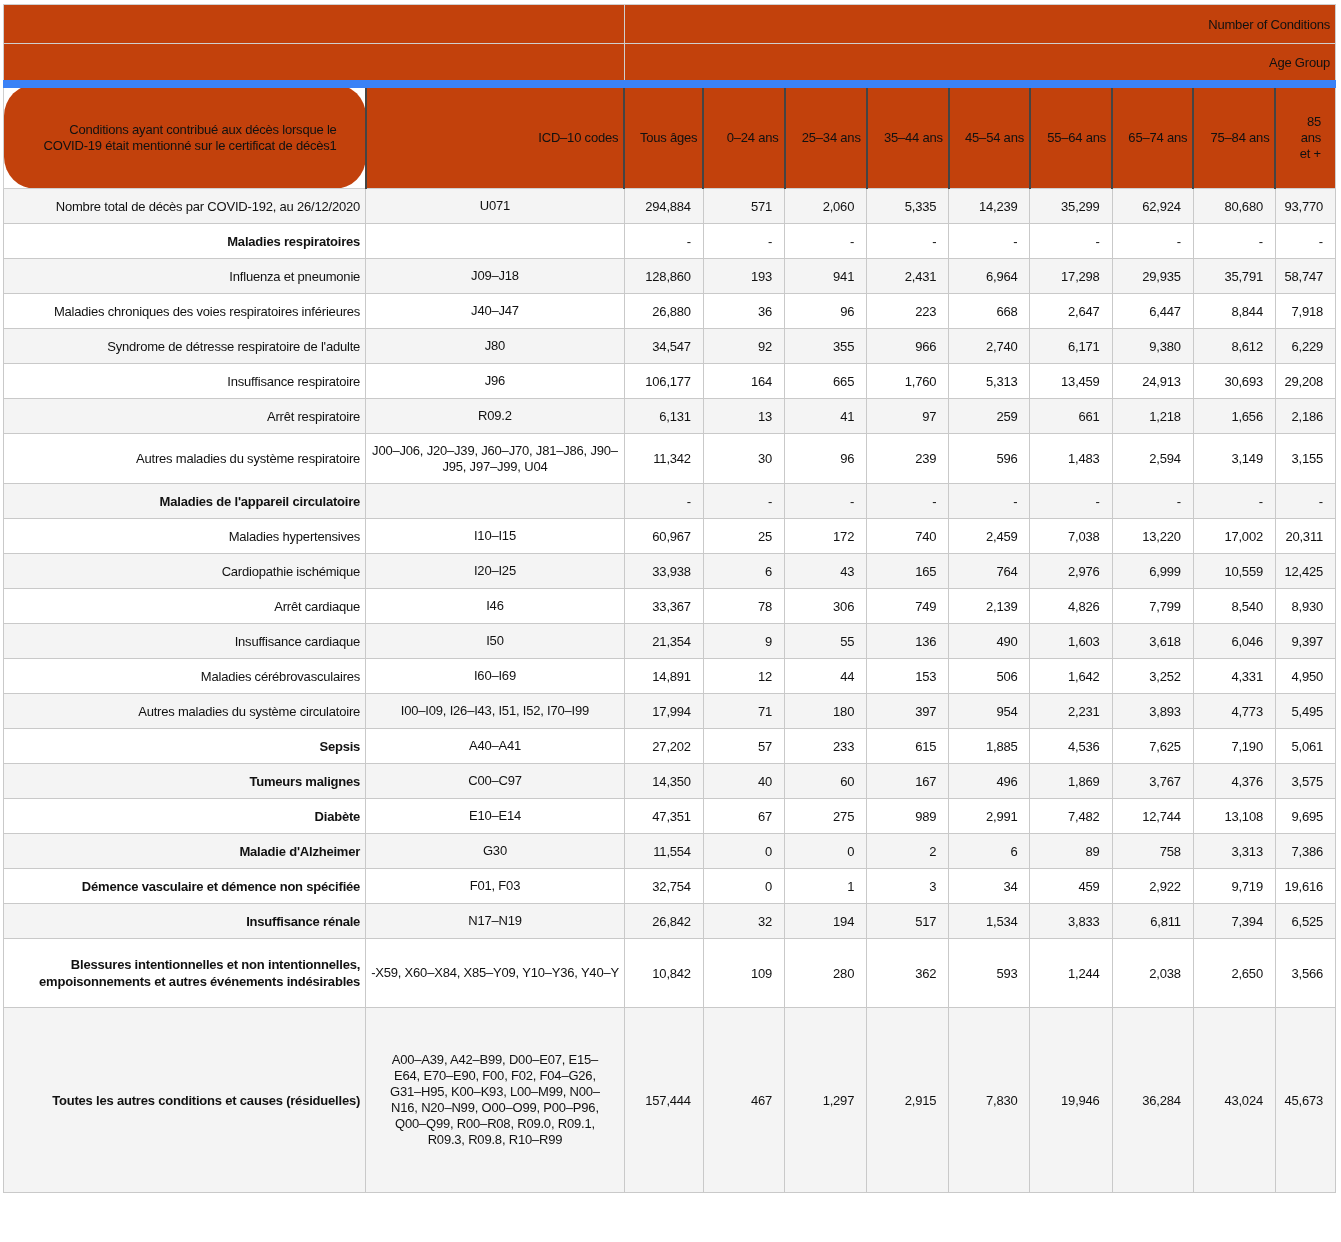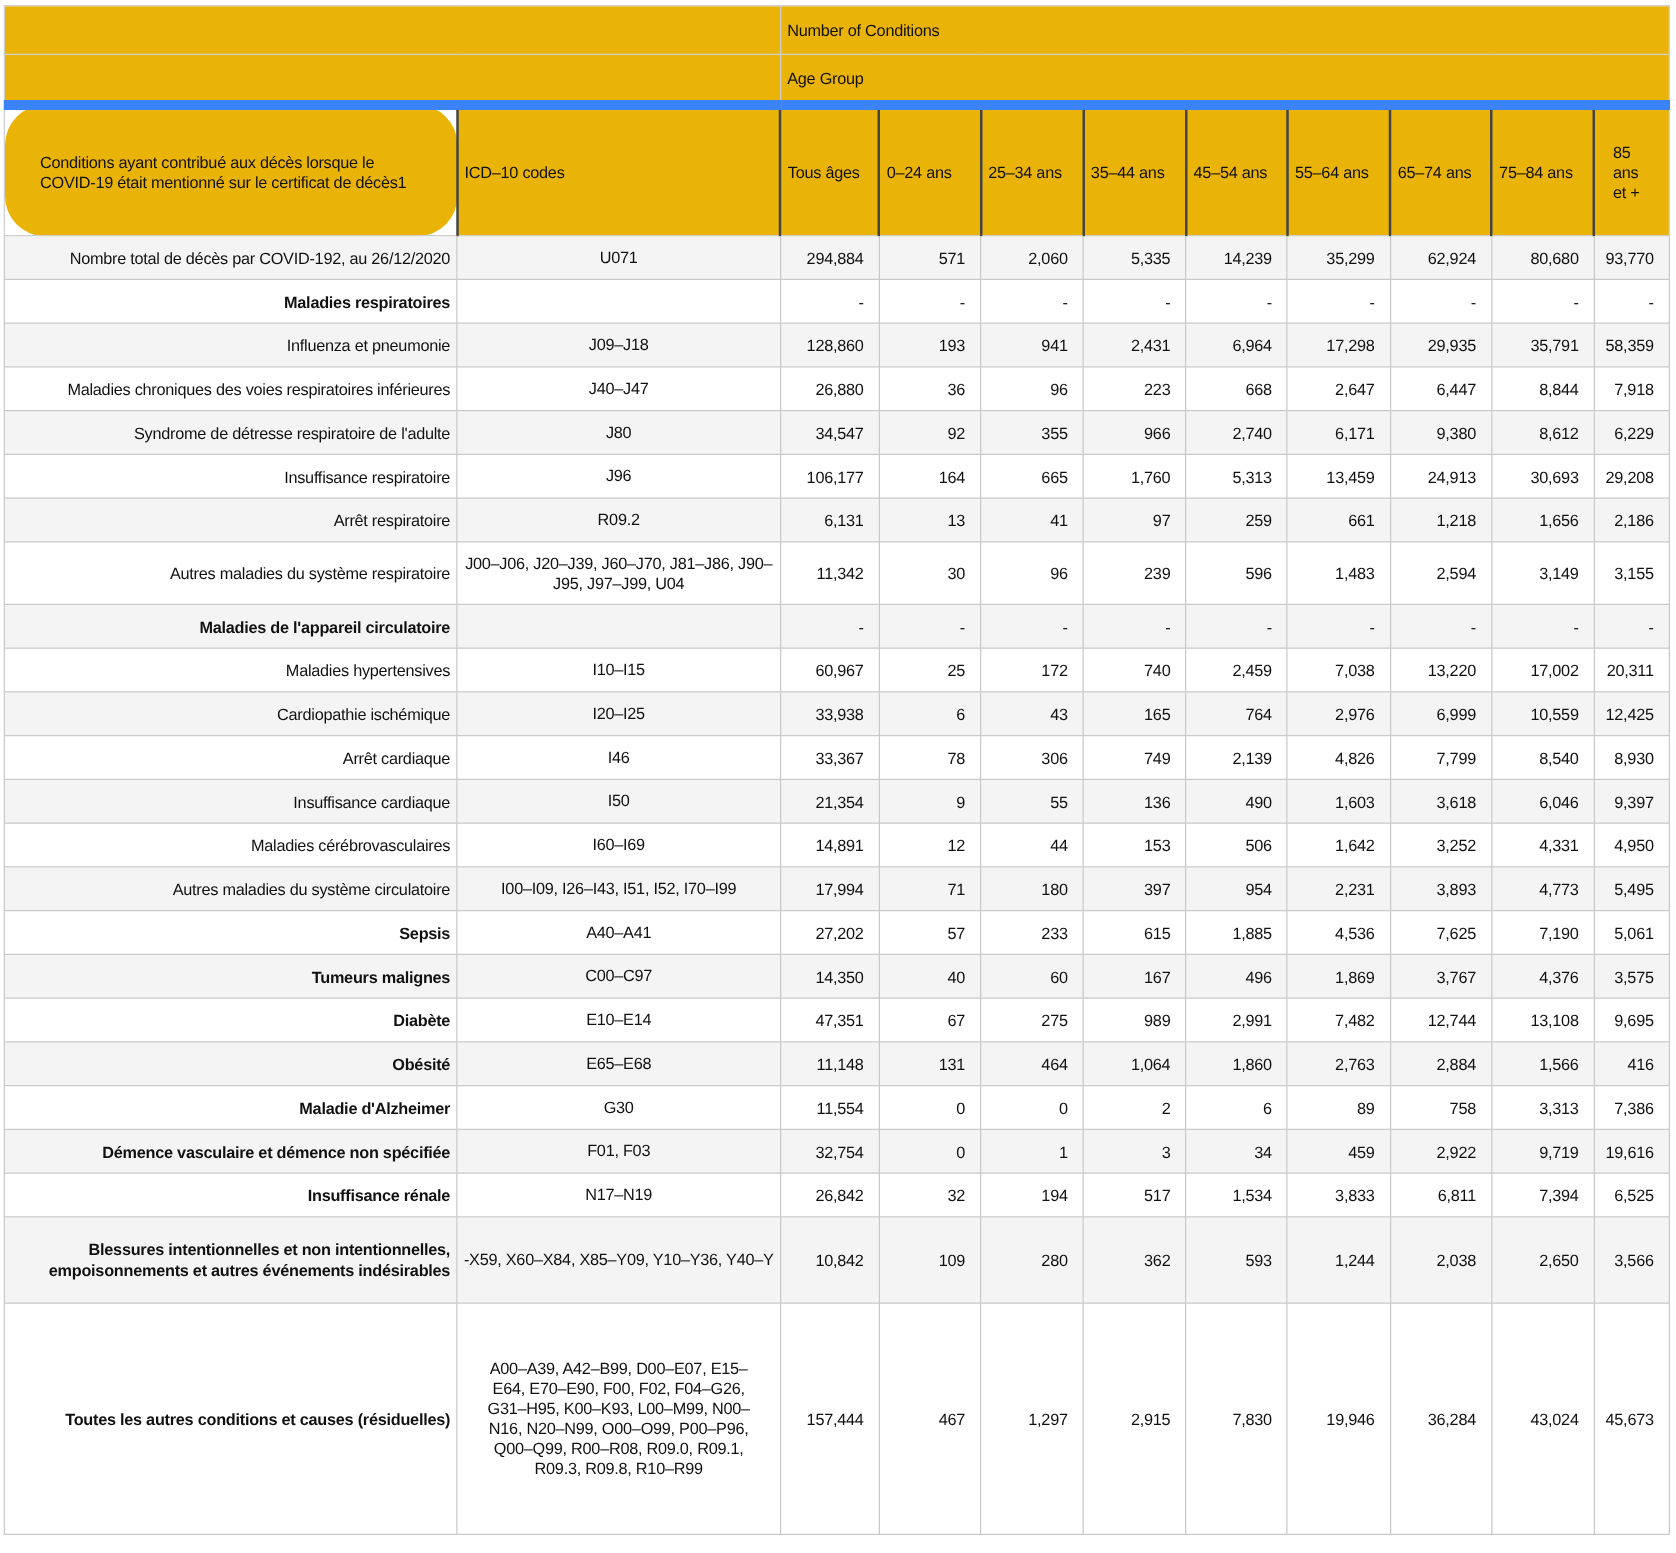--- a/index.html
+++ b/index.html
@@ -1,20 +1,20 @@
 <!DOCTYPE html>
 <html><head>
 <meta charset="utf-8">
 <style>
   html, body { margin:0; padding:0; background:#ffffff; }
   body { width:1341px; height:1242px; overflow:hidden; font-family:"Liberation Sans", sans-serif; font-size:13px; color:#111; }
   #wrap { position:absolute; left:3px; top:4px; width:1333px; }
   table { border-collapse:collapse; table-layout:fixed; width:1333px; }
   td, th { font-weight:normal; padding:0 5px; border:1px solid #c9c9c9; vertical-align:middle; letter-spacing:-0.2px; }
-  .hdr td { background:#eab308; border-color:#cfcfcf; text-align:left; }
+  .hdr td { background:#c2410c; border-color:#cfcfcf; text-align:right; }
   .hdr1 td { height:38px; }
   .hdr2 td { height:36px; border-bottom:8px solid #3b82f6; }
   .hdr3 td { height:68px; line-height:16px; }
   .hdr3 td.cond { padding:0 28px;border-radius:32px; }
   .hdr3 td.dark { border-right:2px solid #444; }
   tr.body td { height:34px; }
   tr.body:nth-child(odd) td { background:#f4f4f4; }
   tr.body:nth-child(even) td { background:#ffffff; }
   td.name { text-align:right; padding-left:10px; }
   td.sub { padding-left:23px; }
@@ -99,21 +99,21 @@
           <td class="name sub">Influenza et pneumonie</td>
           <td class="code">J09–J18</td>
           <td class="num">128,860</td>
           <td class="num">193</td>
           <td class="num">941</td>
           <td class="num">2,431</td>
           <td class="num">6,964</td>
           <td class="num">17,298</td>
           <td class="num">29,935</td>
           <td class="num">35,791</td>
-          <td class="num">58,359</td>
+          <td class="num">58,747</td>
         </tr>
         <tr class="body">
           <td class="name sub">Maladies chroniques des voies respiratoires inférieures</td>
           <td class="code">J40–J47</td>
           <td class="num">26,880</td>
           <td class="num">36</td>
           <td class="num">96</td>
           <td class="num">223</td>
           <td class="num">668</td>
           <td class="num">2,647</td>
@@ -297,33 +297,20 @@
           <td class="num">67</td>
           <td class="num">275</td>
           <td class="num">989</td>
           <td class="num">2,991</td>
           <td class="num">7,482</td>
           <td class="num">12,744</td>
           <td class="num">13,108</td>
           <td class="num">9,695</td>
         </tr>
         <tr class="body">
-          <td class="name bold">Obésité</td>
-          <td class="code">E65–E68</td>
-          <td class="num">11,148</td>
-          <td class="num">131</td>
-          <td class="num">464</td>
-          <td class="num">1,064</td>
-          <td class="num">1,860</td>
-          <td class="num">2,763</td>
-          <td class="num">2,884</td>
-          <td class="num">1,566</td>
-          <td class="num">416</td>
-        </tr>
-        <tr class="body">
           <td class="name bold">Maladie d'Alzheimer</td>
           <td class="code">G30</td>
           <td class="num">11,554</td>
           <td class="num">0</td>
           <td class="num">0</td>
           <td class="num">2</td>
           <td class="num">6</td>
           <td class="num">89</td>
           <td class="num">758</td>
           <td class="num">3,313</td>

